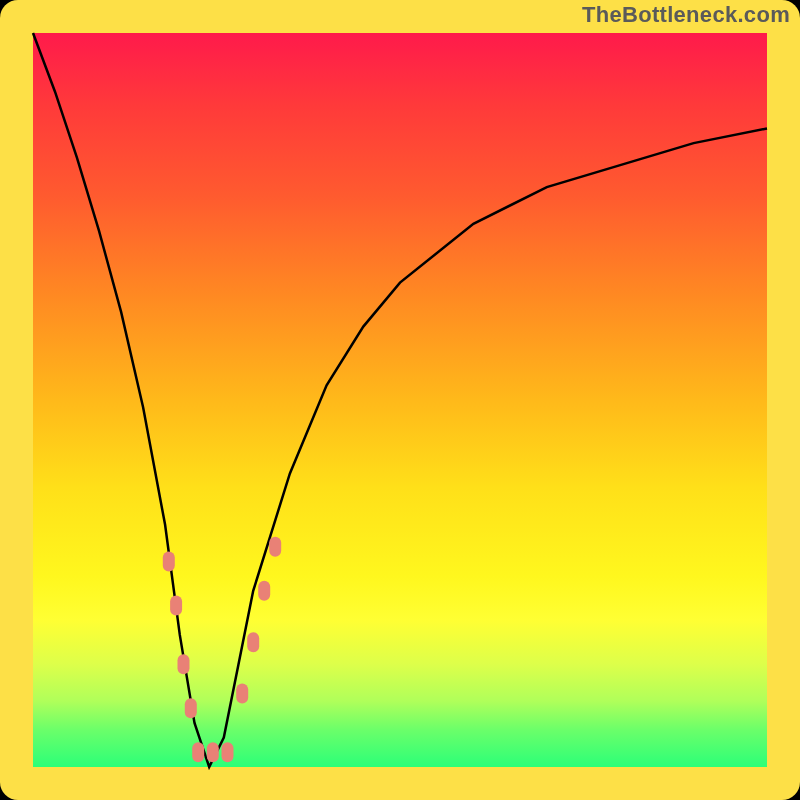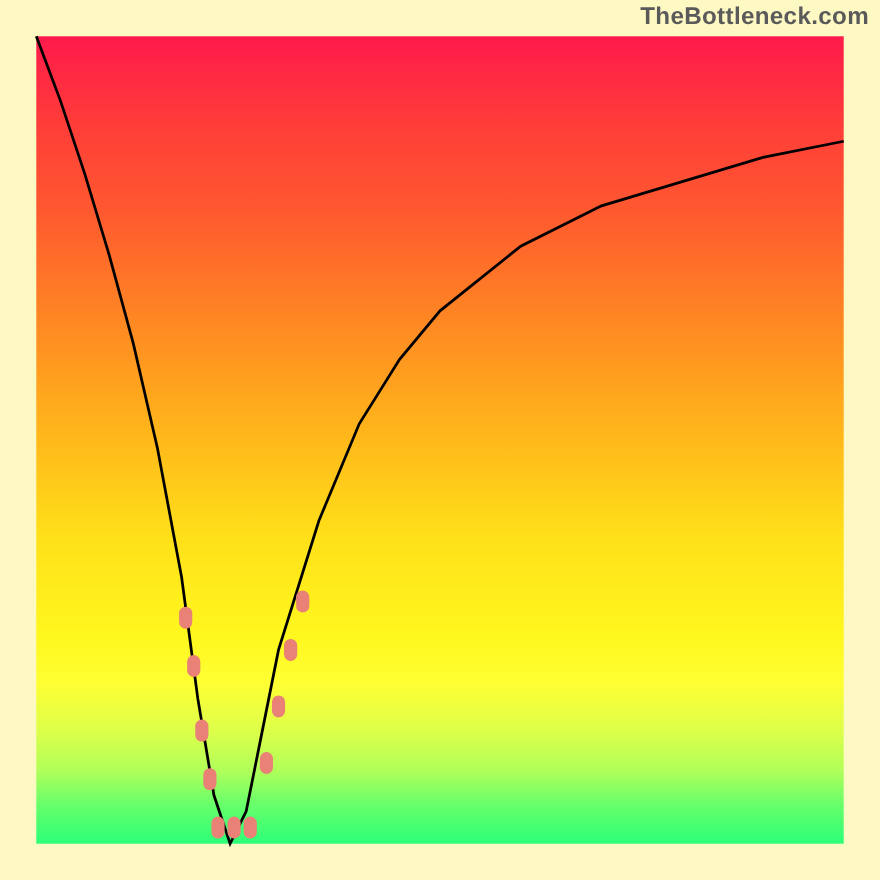--- a/index.html
+++ b/index.html
@@ -8,21 +8,22 @@
     width: 800px;
     height: 800px;
     background: #000;
     font-family: Arial, Helvetica, sans-serif;
     overflow: hidden;
   }
   .frame {
     position: relative;
     width: 800px;
     height: 800px;
-    background: #fef9c3;
+    background: #fde047;
+    border-radius: 18px;
   }
   .plot {
     position: absolute;
     left: 33px;
     top: 33px;
     width: 734px;
     height: 734px;
     background: linear-gradient(
       to bottom,
       #ff1a4b 0%,

